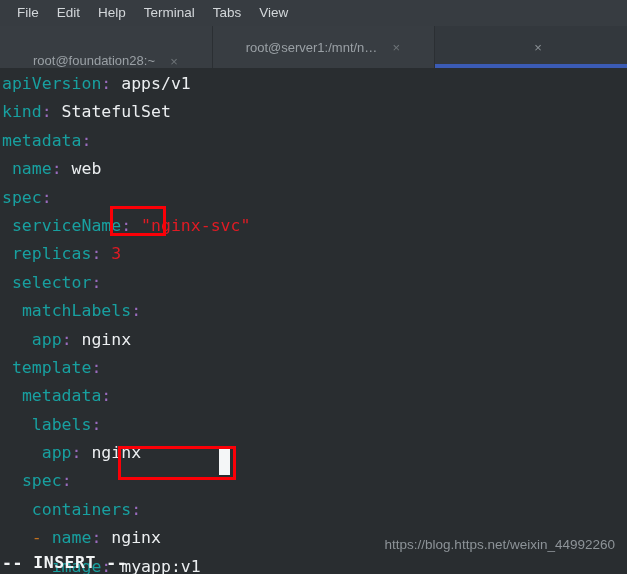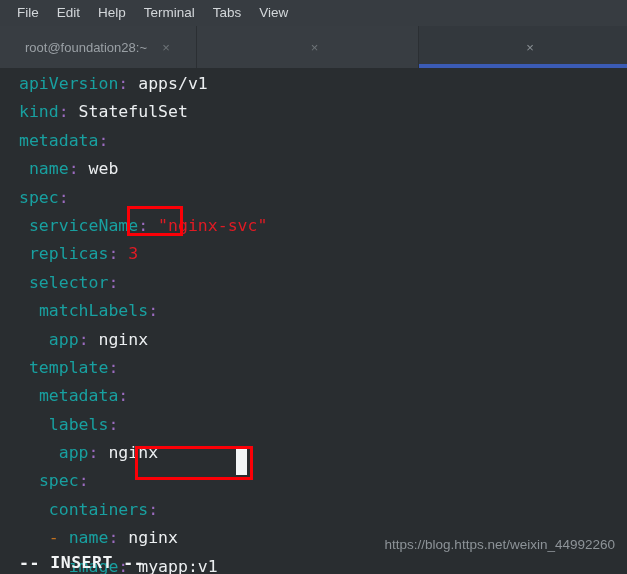--- a/index.html
+++ b/index.html
@@ -73,21 +73,21 @@
   }
   .tab-close {
     color: #6e7478;
     font-size: 13px;
     margin-left: 14px;
     margin-right: 4px;
     line-height: 1;
     width: 10px;
     text-align: center;
   }
-  .tab.t1 { width: 197px; }
+  .tab.t1 { width: 213px; align-items: flex-end; }
   .tab.t2 { width: 222px; }
   .tab.active {
     background: #33383d;
     color: #eceff1;
     flex: 1 1 auto;
     width: auto;
     border-right: none;
   }
   .tab.active .tab-close { color: #8b9196; }
   .tab.active::after {
@@ -101,21 +101,20 @@
   }
 
   
   .terminal {
     position: relative;
     height: 506px;
     background: #292d30;
     padding: 2px 0 0 0;
     box-sizing: border-box;
     overflow: hidden;
-    margin-left: 17px;
   }
   .code {
     font-family: "DejaVu Sans Mono", monospace;
     font-size: 16.5px;
     line-height: 28.4px;
     white-space: pre;
     padding-left: 2px;
   }
   .line { height: 28.4px; }
 
@@ -188,20 +187,21 @@
       <div class="menu-item">Tabs</div>
       <div class="menu-item">View</div>
     </div>
 
   <div class="tabbar" id="tabbar">
       <div class="tab t1">
         <span class="tab-title">root@foundation28:~</span>
         <span class="tab-close">×</span>
       </div>
       <div class="tab t2">
+        <span class="tab-title">root@server1:/mnt/n…</span>
         <span class="tab-close">×</span>
       </div>
       <div class="tab active">
         <span class="tab-close">×</span>
       </div>
     </div>
 
   <div class="terminal">
     <div class="code" id="codebuf"><div class="line"><span class="k">apiVersion</span><span class="p">:</span><span class="v"> apps/v1</span></div><div class="line"><span class="k">kind</span><span class="p">:</span><span class="v"> StatefulSet</span></div><div class="line"><span class="k">metadata</span><span class="p">:</span></div><div class="line"><span class="v"> </span><span class="k">name</span><span class="p">:</span><span class="v"> web</span></div><div class="line"><span class="k">spec</span><span class="p">:</span></div><div class="line"><span class="v"> </span><span class="k">serviceName</span><span class="p">:</span><span class="s"> "nginx-svc"</span></div><div class="line"><span class="v"> </span><span class="k">replicas</span><span class="p">:</span><span class="s"> 3</span></div><div class="line"><span class="v"> </span><span class="k">selector</span><span class="p">:</span></div><div class="line"><span class="v">  </span><span class="k">matchLabels</span><span class="p">:</span></div><div class="line"><span class="v">   </span><span class="k">app</span><span class="p">:</span><span class="v"> nginx</span></div><div class="line"><span class="v"> </span><span class="k">template</span><span class="p">:</span></div><div class="line"><span class="v">  </span><span class="k">metadata</span><span class="p">:</span></div><div class="line"><span class="v">   </span><span class="k">labels</span><span class="p">:</span></div><div class="line"><span class="v">    </span><span class="k">app</span><span class="p">:</span><span class="v"> nginx</span></div><div class="line"><span class="v">  </span><span class="k">spec</span><span class="p">:</span></div><div class="line"><span class="v">   </span><span class="k">containers</span><span class="p">:</span></div><div class="line"><span class="v">   </span><span class="d">- </span><span class="k">name</span><span class="p">:</span><span class="v"> nginx</span></div><div class="line"><span class="v">     </span><span class="k">image</span><span class="p">:</span><span class="v"> myapp:v1</span></div></div>
 

